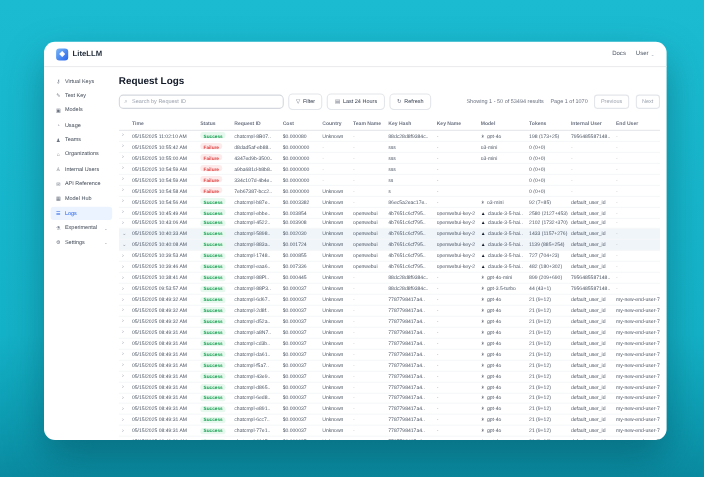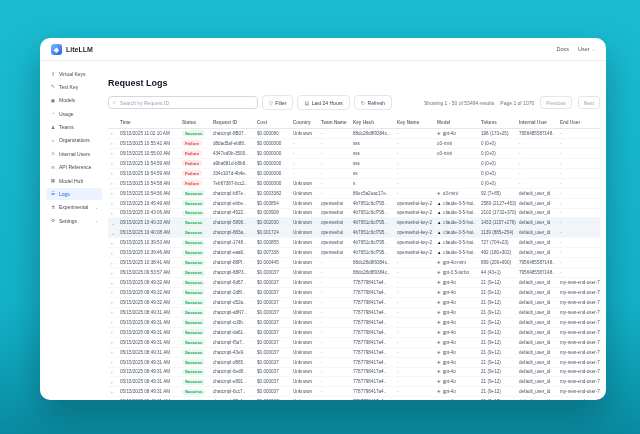--- a/index.html
+++ b/index.html
@@ -28,21 +28,21 @@
   
   .bodywrap{display:flex;flex:1;min-height:0;}
   .sidebar{flex:0 0 66px;width:66px;box-sizing:border-box;padding:7px 4px 0 6px;}
   .side-item{display:flex;align-items:center;gap:3px;font-size:5px;color:#414a57;
     padding:2.6px 4px;border-radius:3px;margin-bottom:2.2px;white-space:nowrap;}
   .side-item .icn{font-size:4.6px;color:#6b7280;width:6px;flex:0 0 6px;text-align:center;}
   .side-item.sel{background:#eaf3ff;color:#2563eb;}
   .side-item.sel .icn{color:#2563eb;}
   .side-item .chev{margin-left:auto;color:#9aa2ae;font-size:4px;}
   .main{flex:1;min-width:0;box-sizing:border-box;padding:6px 6px 0 2px;display:flex;flex-direction:column;}
-  .page-title{font-size:9px;font-weight:bold;color:#111827;margin:11px 0 7px;}
+  .page-title{font-size:9px;font-weight:bold;color:#111827;margin:1px 0 7px;}
   
   .toolbar{display:flex;align-items:center;gap:4px;font-size:5px;color:#374151;}
   .search{display:flex;align-items:center;gap:2px;border:1px solid #d4d8de;border-radius:4px;
     height:13px;width:150px;padding:0 4px;box-sizing:border-box;background:#fff;}
   .search .sicn{color:#9ca3af;font-size:5.5px;}
   .search input{border:none;outline:none;flex:1;min-width:0;font-size:5px;color:#374151;
     font-family:"Liberation Sans",sans-serif;background:transparent;}
   .search input::placeholder{color:#9ca3af;}
   .btn{display:flex;align-items:center;gap:2.5px;border:1px solid #e3e6ea;border-radius:4px;
     height:13px;padding:0 6px;background:#fff;color:#374151;white-space:nowrap;}

